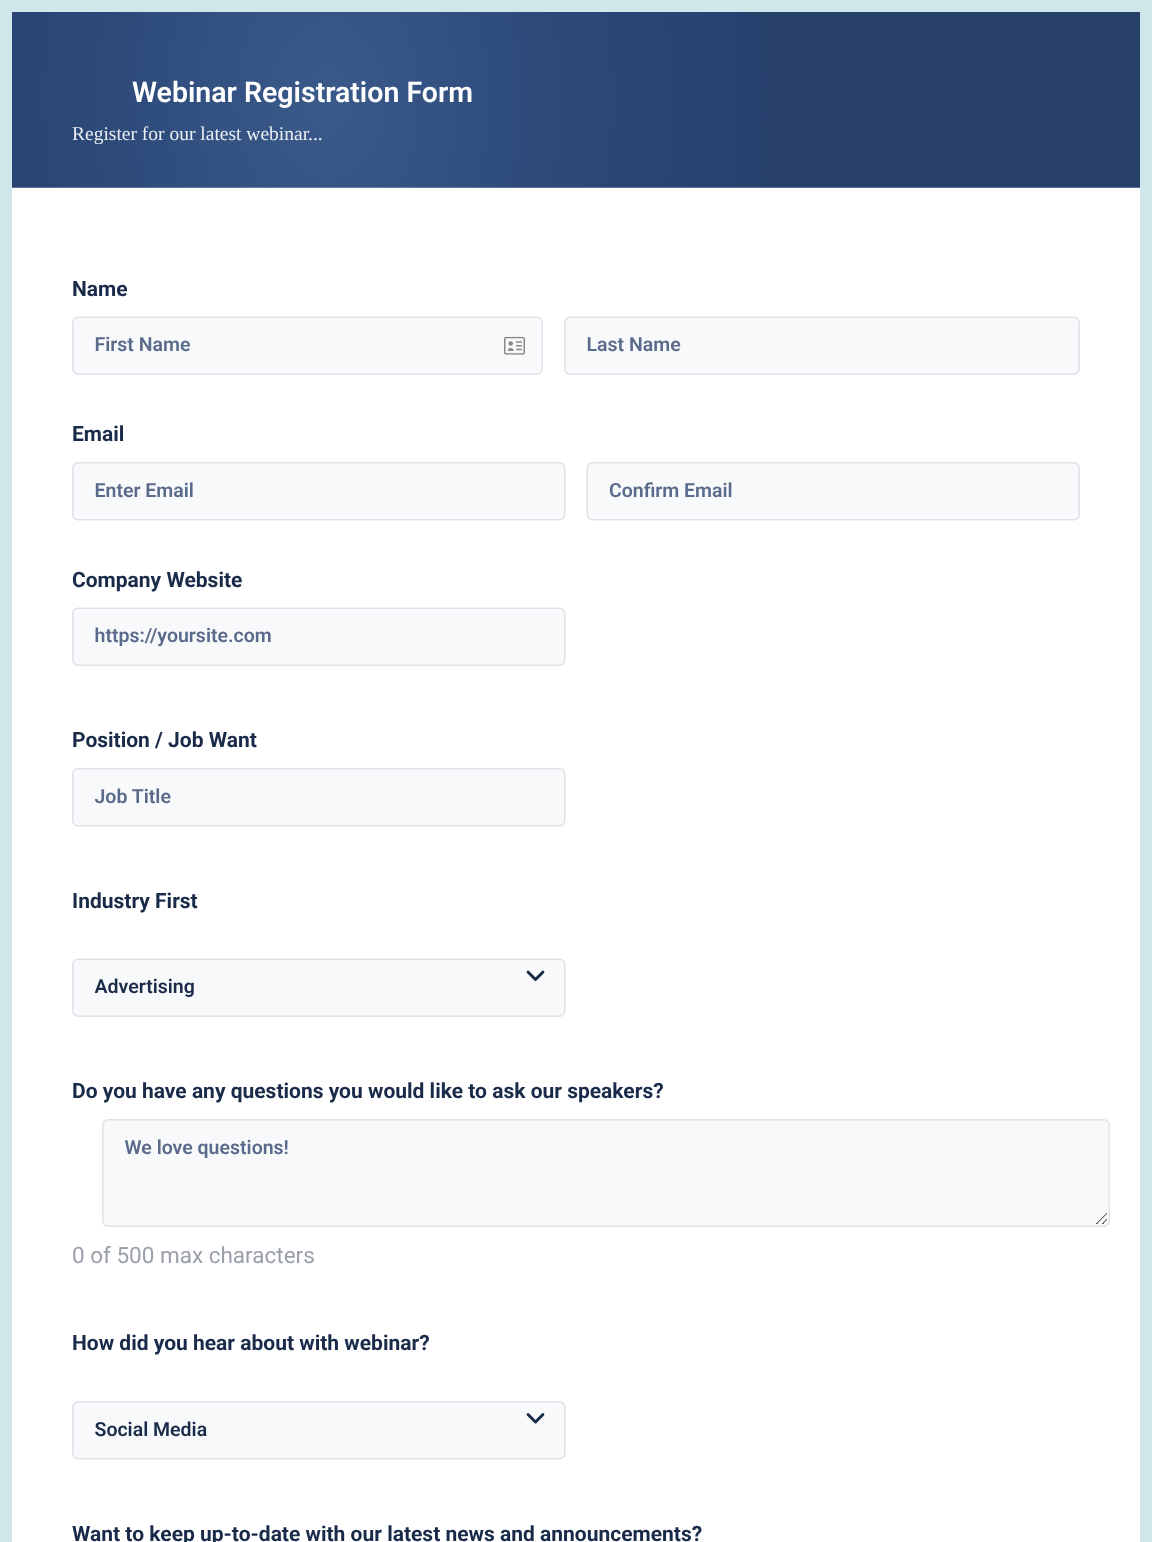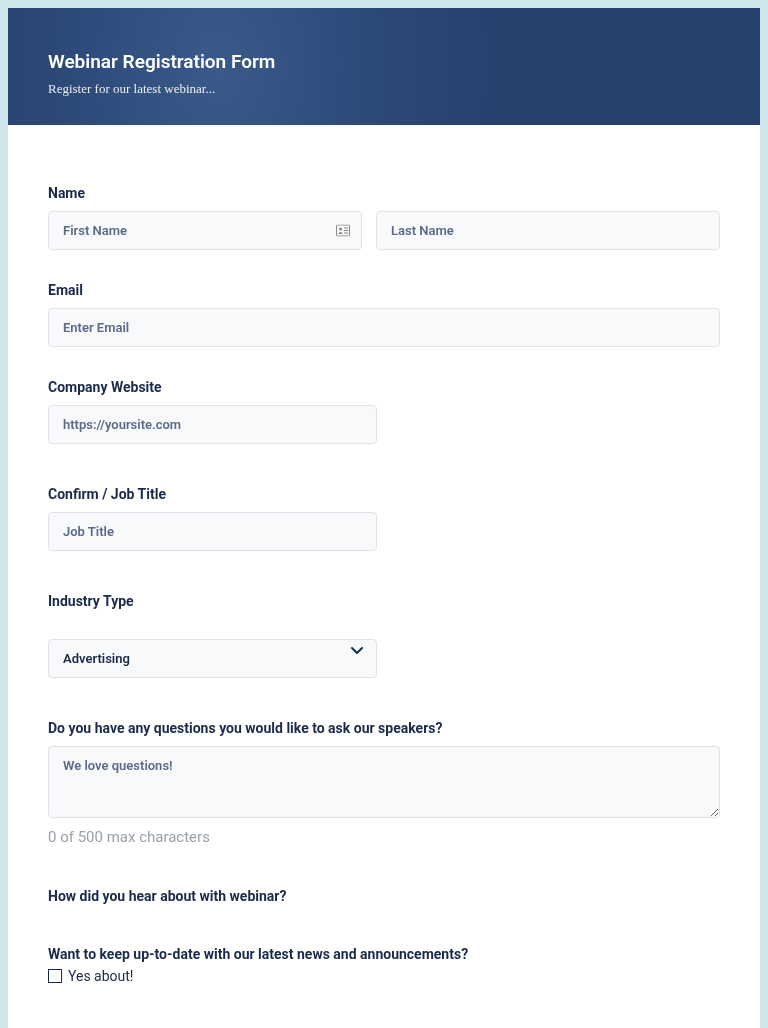--- a/index.html
+++ b/index.html
@@ -18,20 +18,21 @@
     .header {
       background: #2b4877;
       background-image: radial-gradient(ellipse 300px 420px at 28% 50%, #3a5a8a 0%, #2b4877 55%, #27406c 100%);
       color: #fff;
       padding: 42px 40px 28px 40px;
     }
     .header h1 {
       font-size: 19px;
       font-weight: 600;
       margin-bottom: 8px;
+      margin-left: 40px;
     }
     .header p {
       font-size: 13px;
       opacity: 0.9;
       font-family: Liberation Serif, serif;
     }
     .form {
       padding: 60px 40px 50px 40px;
     }
     .field-group {
@@ -91,20 +92,21 @@
       position: absolute;
       right: 14px;
       top: 50%;
       transform: translateY(-50%);
       pointer-events: none;
       color: #1a2b4a;
     }
     .textarea {
       min-height: 72px;
       resize: vertical;
+      margin-left: 20px;
     }
     .hint {
       font-size: 15px;
       color: #9aa0aa;
       margin-top: 6px;
     }
     .checkbox-row {
       display: flex;
       align-items: center;
       gap: 6px;
@@ -152,55 +154,66 @@
           </span>
         </div>
         <input class="input" type="text" placeholder="Last Name" style="">
       </div>
     </div>
 
     <div class="field-group">
       <label class="label">Email</label>
       <div class="row">
         <input class="input" type="email" placeholder="Enter Email" style="">
+        <input class="input" type="email" placeholder="Confirm Email" style="">
       </div>
     </div>
 
     <div class="field-group spacer-lg">
       <label class="label">Company Website</label>
       <input class="input half" type="text" placeholder="https://yoursite.com" style="">
     </div>
 
     <div class="field-group spacer-lg">
-      <label class="label">Confirm / Job Title</label>
+      <label class="label">Position / Job Want</label>
       <input class="input half" type="text" placeholder="Job Title" style="">
     </div>
 
     <div class="field-group spacer-lg">
-      <label class="label">Industry Type</label>
+      <label class="label">Industry First</label>
       <div class="select-wrap">
         <select class="select">
           <option>Advertising</option>
         </select>
         <span class="chev">
           <svg width="12" height="8" viewBox="0 0 12 8">
               <path d="M1 1.5 6 6.5 11 1.5" fill="none" stroke="currentColor" stroke-width="2" stroke-linecap="round" stroke-linejoin="round"></path>
             </svg>
         </span>
       </div>
     </div>
 
     <div class="field-group spacer-lg">
       <label class="label">Do you have any questions you would like to ask our speakers?</label>
       <textarea class="textarea" placeholder="We love questions!" style=""></textarea>
       <div class="hint">0 of 500 max characters</div>
     </div>
 
     <div class="field-group spacer-lg">
       <label class="label">How did you hear about with webinar?</label>
+      <div class="select-wrap">
+        <select class="select">
+          <option>Social Media</option>
+        </select>
+        <span class="chev">
+          <svg width="12" height="8" viewBox="0 0 12 8">
+              <path d="M1 1.5 6 6.5 11 1.5" fill="none" stroke="currentColor" stroke-width="2" stroke-linecap="round" stroke-linejoin="round"></path>
+            </svg>
+        </span>
+      </div>
     </div>
 
     <div class="field-group spacer-lg">
       <label class="label">Want to keep up-to-date with our latest news and announcements?</label>
       <div class="checkbox-row">
         <input type="checkbox" class="checkbox" style="">
         <span class="checkbox-label">Yes about!</span>
       </div>
     </div>
 

